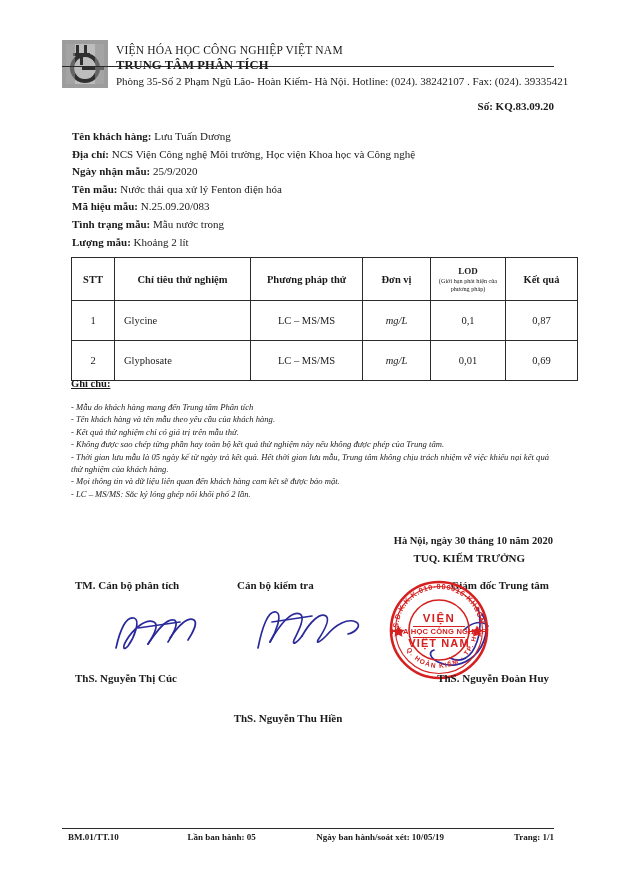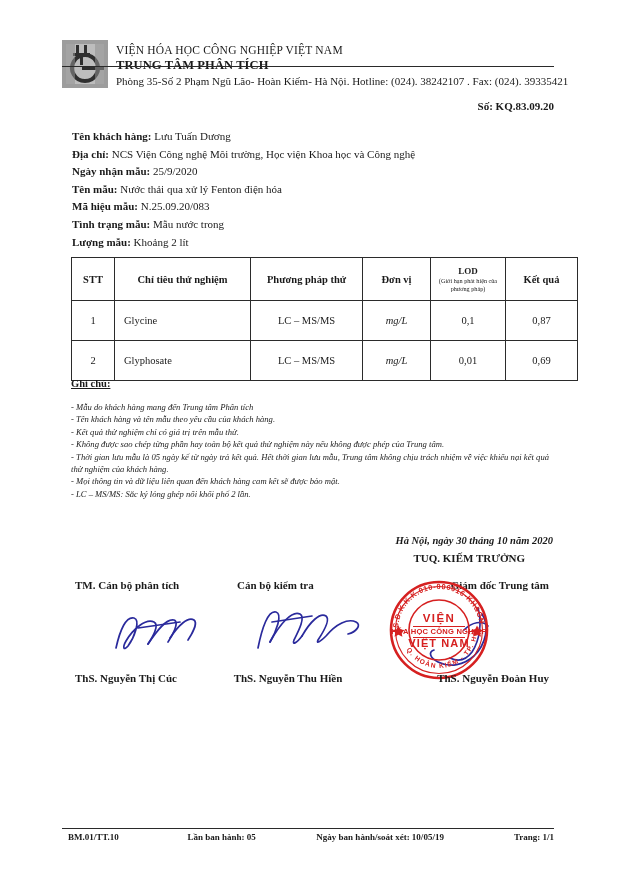--- a/index.html
+++ b/index.html
@@ -179,21 +179,20 @@
     text-align: justify;
   }
 
   
   .date-line {
     position: absolute;
     right: 64px;
     top: 535px;
     font-size: 10.5px;
     font-weight: bold;
-    font-style: italic;
   }
   .authority {
     position: absolute;
     right: 92px;
     top: 552px;
     font-size: 11px;
     font-weight: bold;
   }
   .sign-row {
     position: absolute;
@@ -218,21 +217,21 @@
   .names-row {
     position: absolute;
     left: 71px;
     top: 668px;
     width: 478px;
     display: flex;
     justify-content: space-between;
   }
   .name-col { position: relative; }
   .name-col.c1 { width: 160px; text-align: left; padding-left: 4px;}
-  .name-col.c2 { width: 150px; text-align: left; }
+  .name-col.c2 { width: 150px; text-align: left; margin-top: 40px; }
   .name-col.c3 { width: 168px; text-align: right; }
   .sign-name {
     font-size: 11px;
     font-weight: bold;
     white-space: nowrap;
   }
 
   
   .scribble {
     position: absolute;

